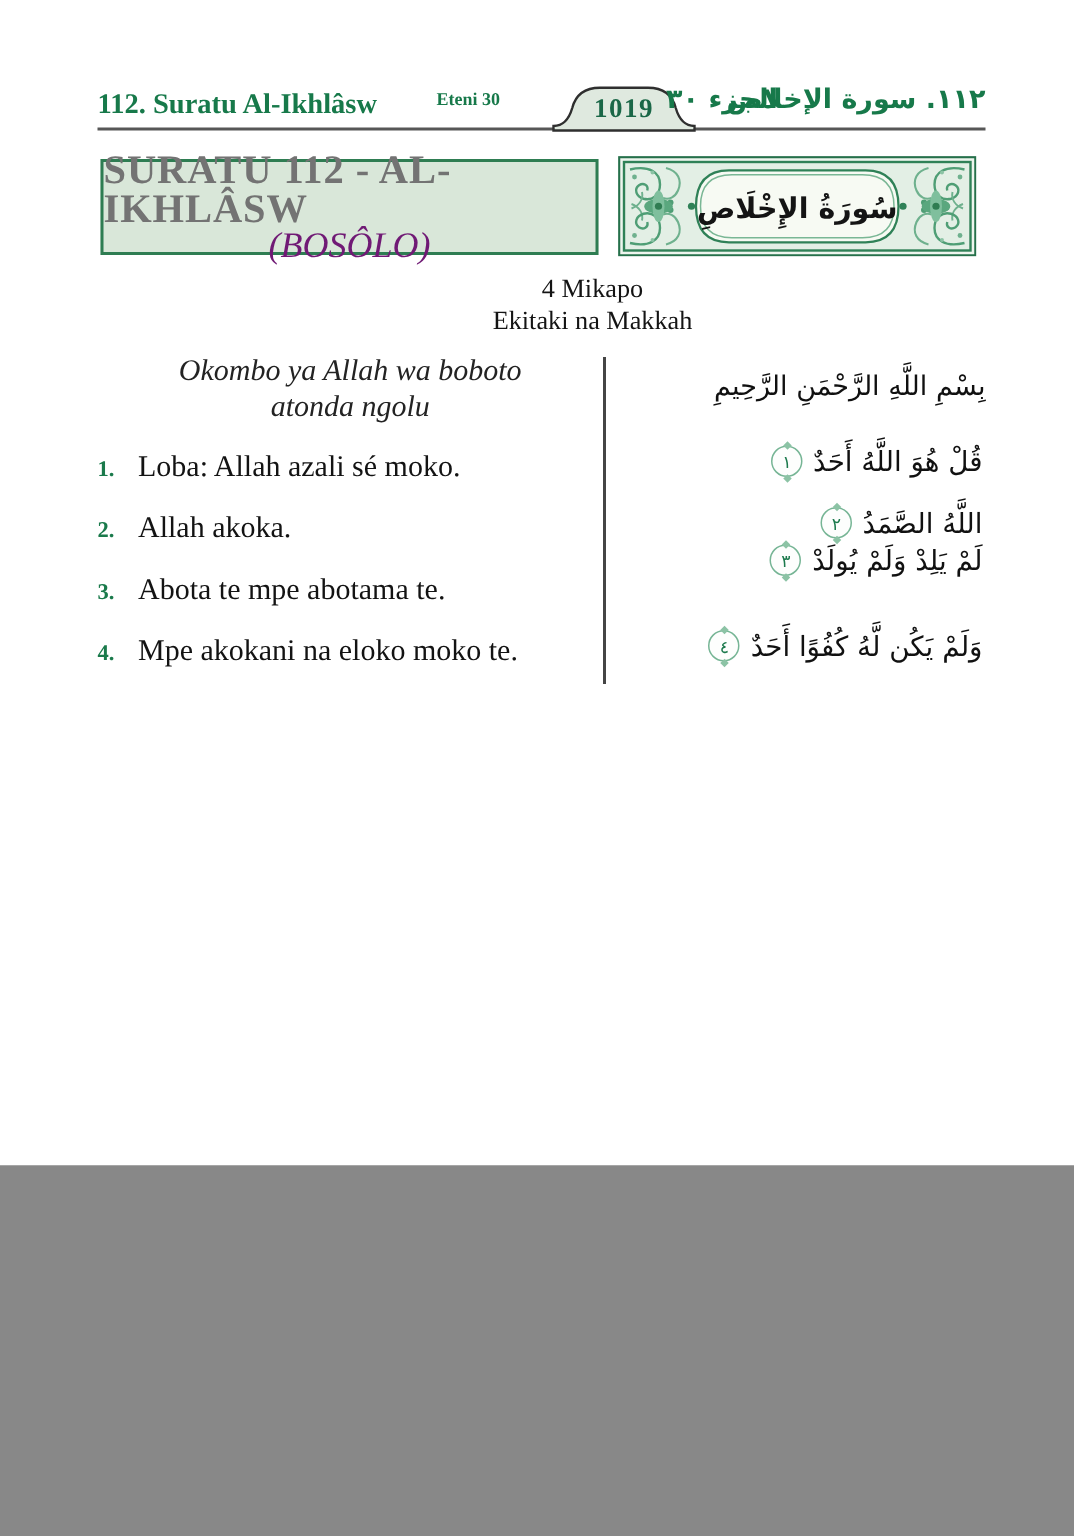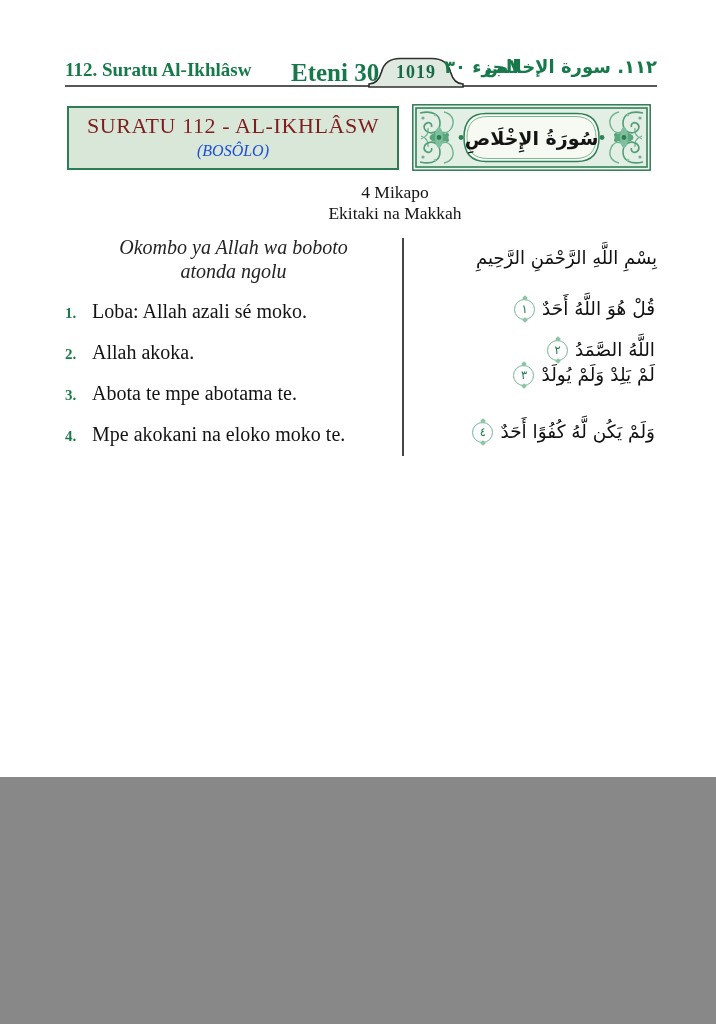--- a/index.html
+++ b/index.html
@@ -5,34 +5,34 @@
   * { margin:0; padding:0; box-sizing:border-box; }
   html,body { background:#888; }
   .page {
     position:relative; width:716px; height:777px; background:#ffffff;
     margin:0 auto; overflow:hidden;
     font-family:"Liberation Serif", serif; color:#161616;
   }
   
   .hdr-rule { position:absolute; left:65px; top:85px; width:592px; height:2px; background:#575757; }
   .hdr-left  { position:absolute; left:65px;  top:59px; font-size:19px; font-weight:bold; color:#17794a; }
-  .hdr-eteni { position:absolute; left:291px; top:59px; font-size:25px; font-weight:bold; color:#17794a; }
+  .hdr-eteni { position:absolute; left:291px; top:59px; font-size:12px; font-weight:bold; color:#17794a; }
   .hdr-tab   { position:absolute; left:368px; top:55px; width:96px; height:33px; }
   .hdr-tab-num { position:absolute; left:368px; top:62px; width:96px; text-align:center;
                  font-size:18px; font-weight:bold; color:#1a6747; letter-spacing:1px; }
   .hdr-juz   { position:absolute; left:444px; top:56px; direction:rtl;
                font-family:"DejaVu Sans", sans-serif; font-size:18px; font-weight:bold; color:#17794a; }
   .hdr-surah { position:absolute; right:59px; top:56px;
                font-family:"DejaVu Sans", sans-serif; font-size:18px; font-weight:bold; color:#17794a; }
   
   .title-box { position:absolute; left:67px; top:106px; width:332px; height:64px;
                background:#d9e7d9; border:2px solid #2e7d52;
                display:flex; flex-direction:column; align-items:center; justify-content:center; }
-  .title-box .t1 { font-size:22px; font-weight:normal; letter-spacing:0.6px; color:#7f1d1d; line-height:26px; }
-  .title-box .t2 { font-size:16px; font-style:italic; color:#1d4ed8; line-height:24px; }
+  .title-box .t1 { font-size:27px; font-weight:bold; letter-spacing:0.6px; color:#737373; line-height:26px; }
+  .title-box .t2 { font-size:24px; font-style:italic; color:#701a75; line-height:24px; }
   .decor-box { position:absolute; left:412px; top:104px; width:239px; height:67px; }
   
   .info { position:absolute; left:235px; top:182px; width:320px; text-align:center;
           font-size:17.5px; color:#141414; line-height:21px; }
   
   .bas-tr { position:absolute; left:65px; top:236px; width:337px; text-align:center;
             font-style:italic; font-size:20px; line-height:23.5px; color:#232323; }
   .bas-ar { position:absolute; left:405px; top:247px; width:252px; text-align:right; direction:rtl;
             font-family:"DejaVu Sans", sans-serif; font-size:18px; color:#101010; }
   .divider { position:absolute; left:402px; top:238px; width:2px; height:218px; background:#454545; }

